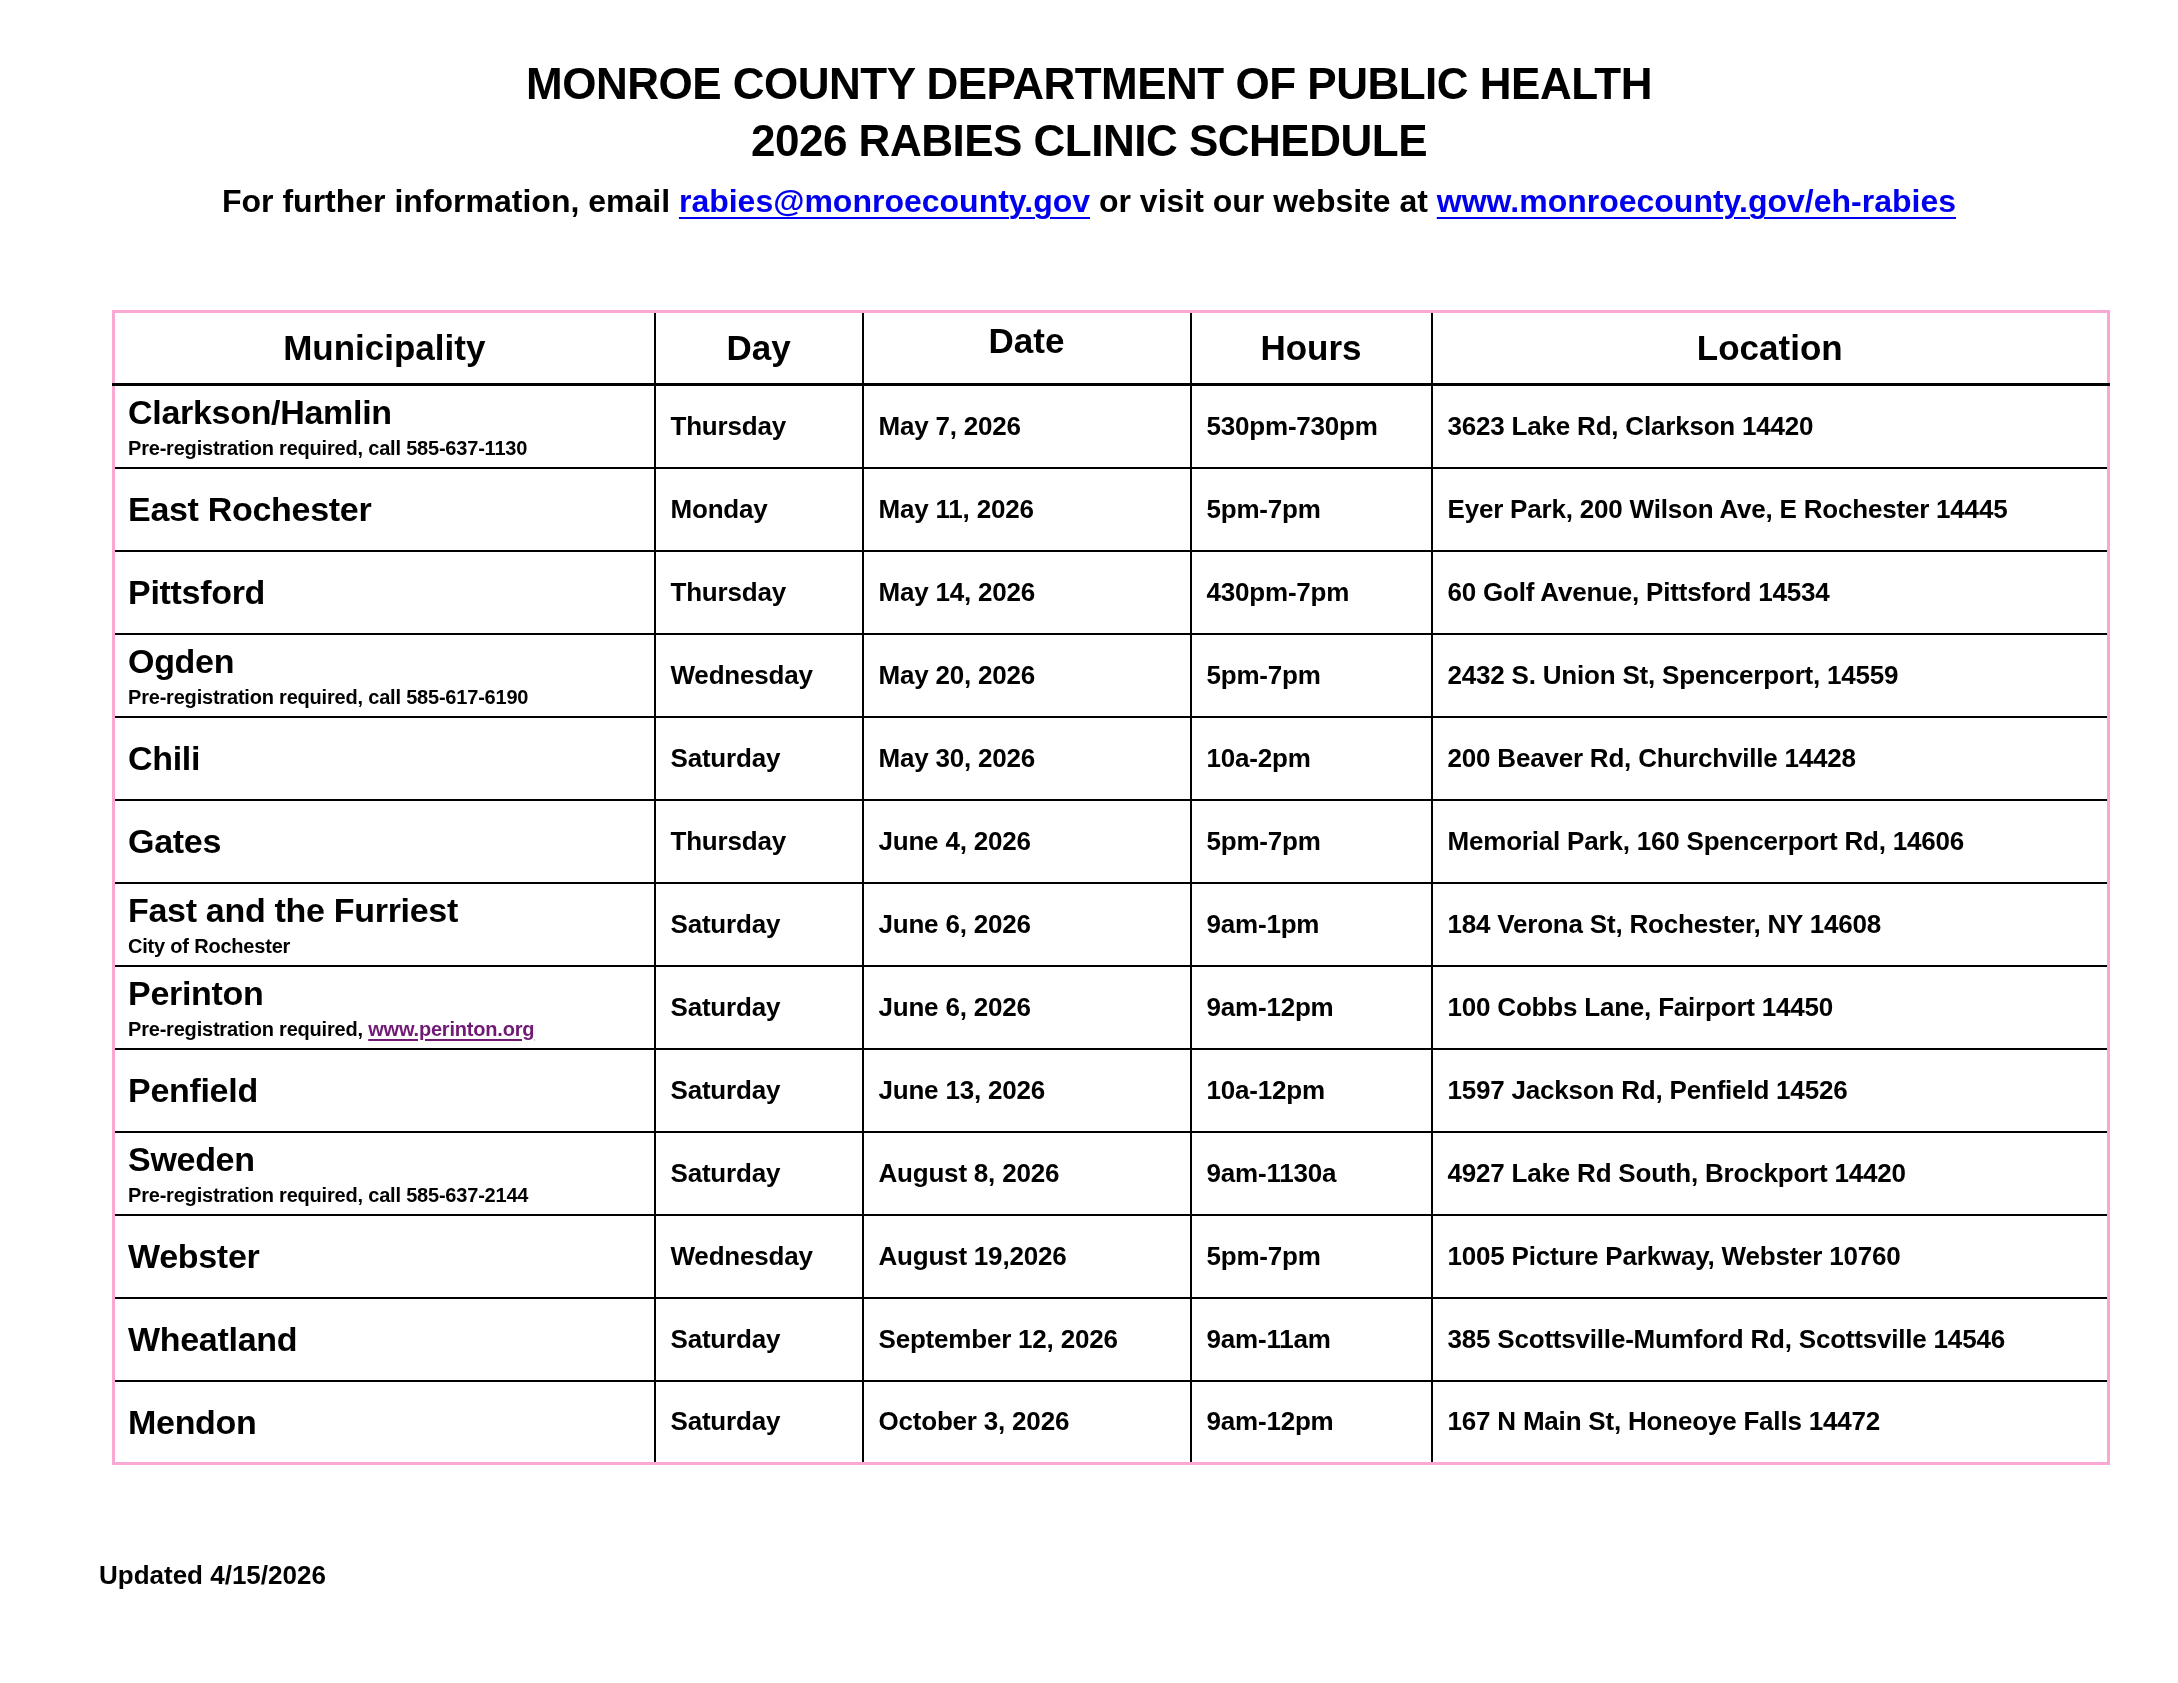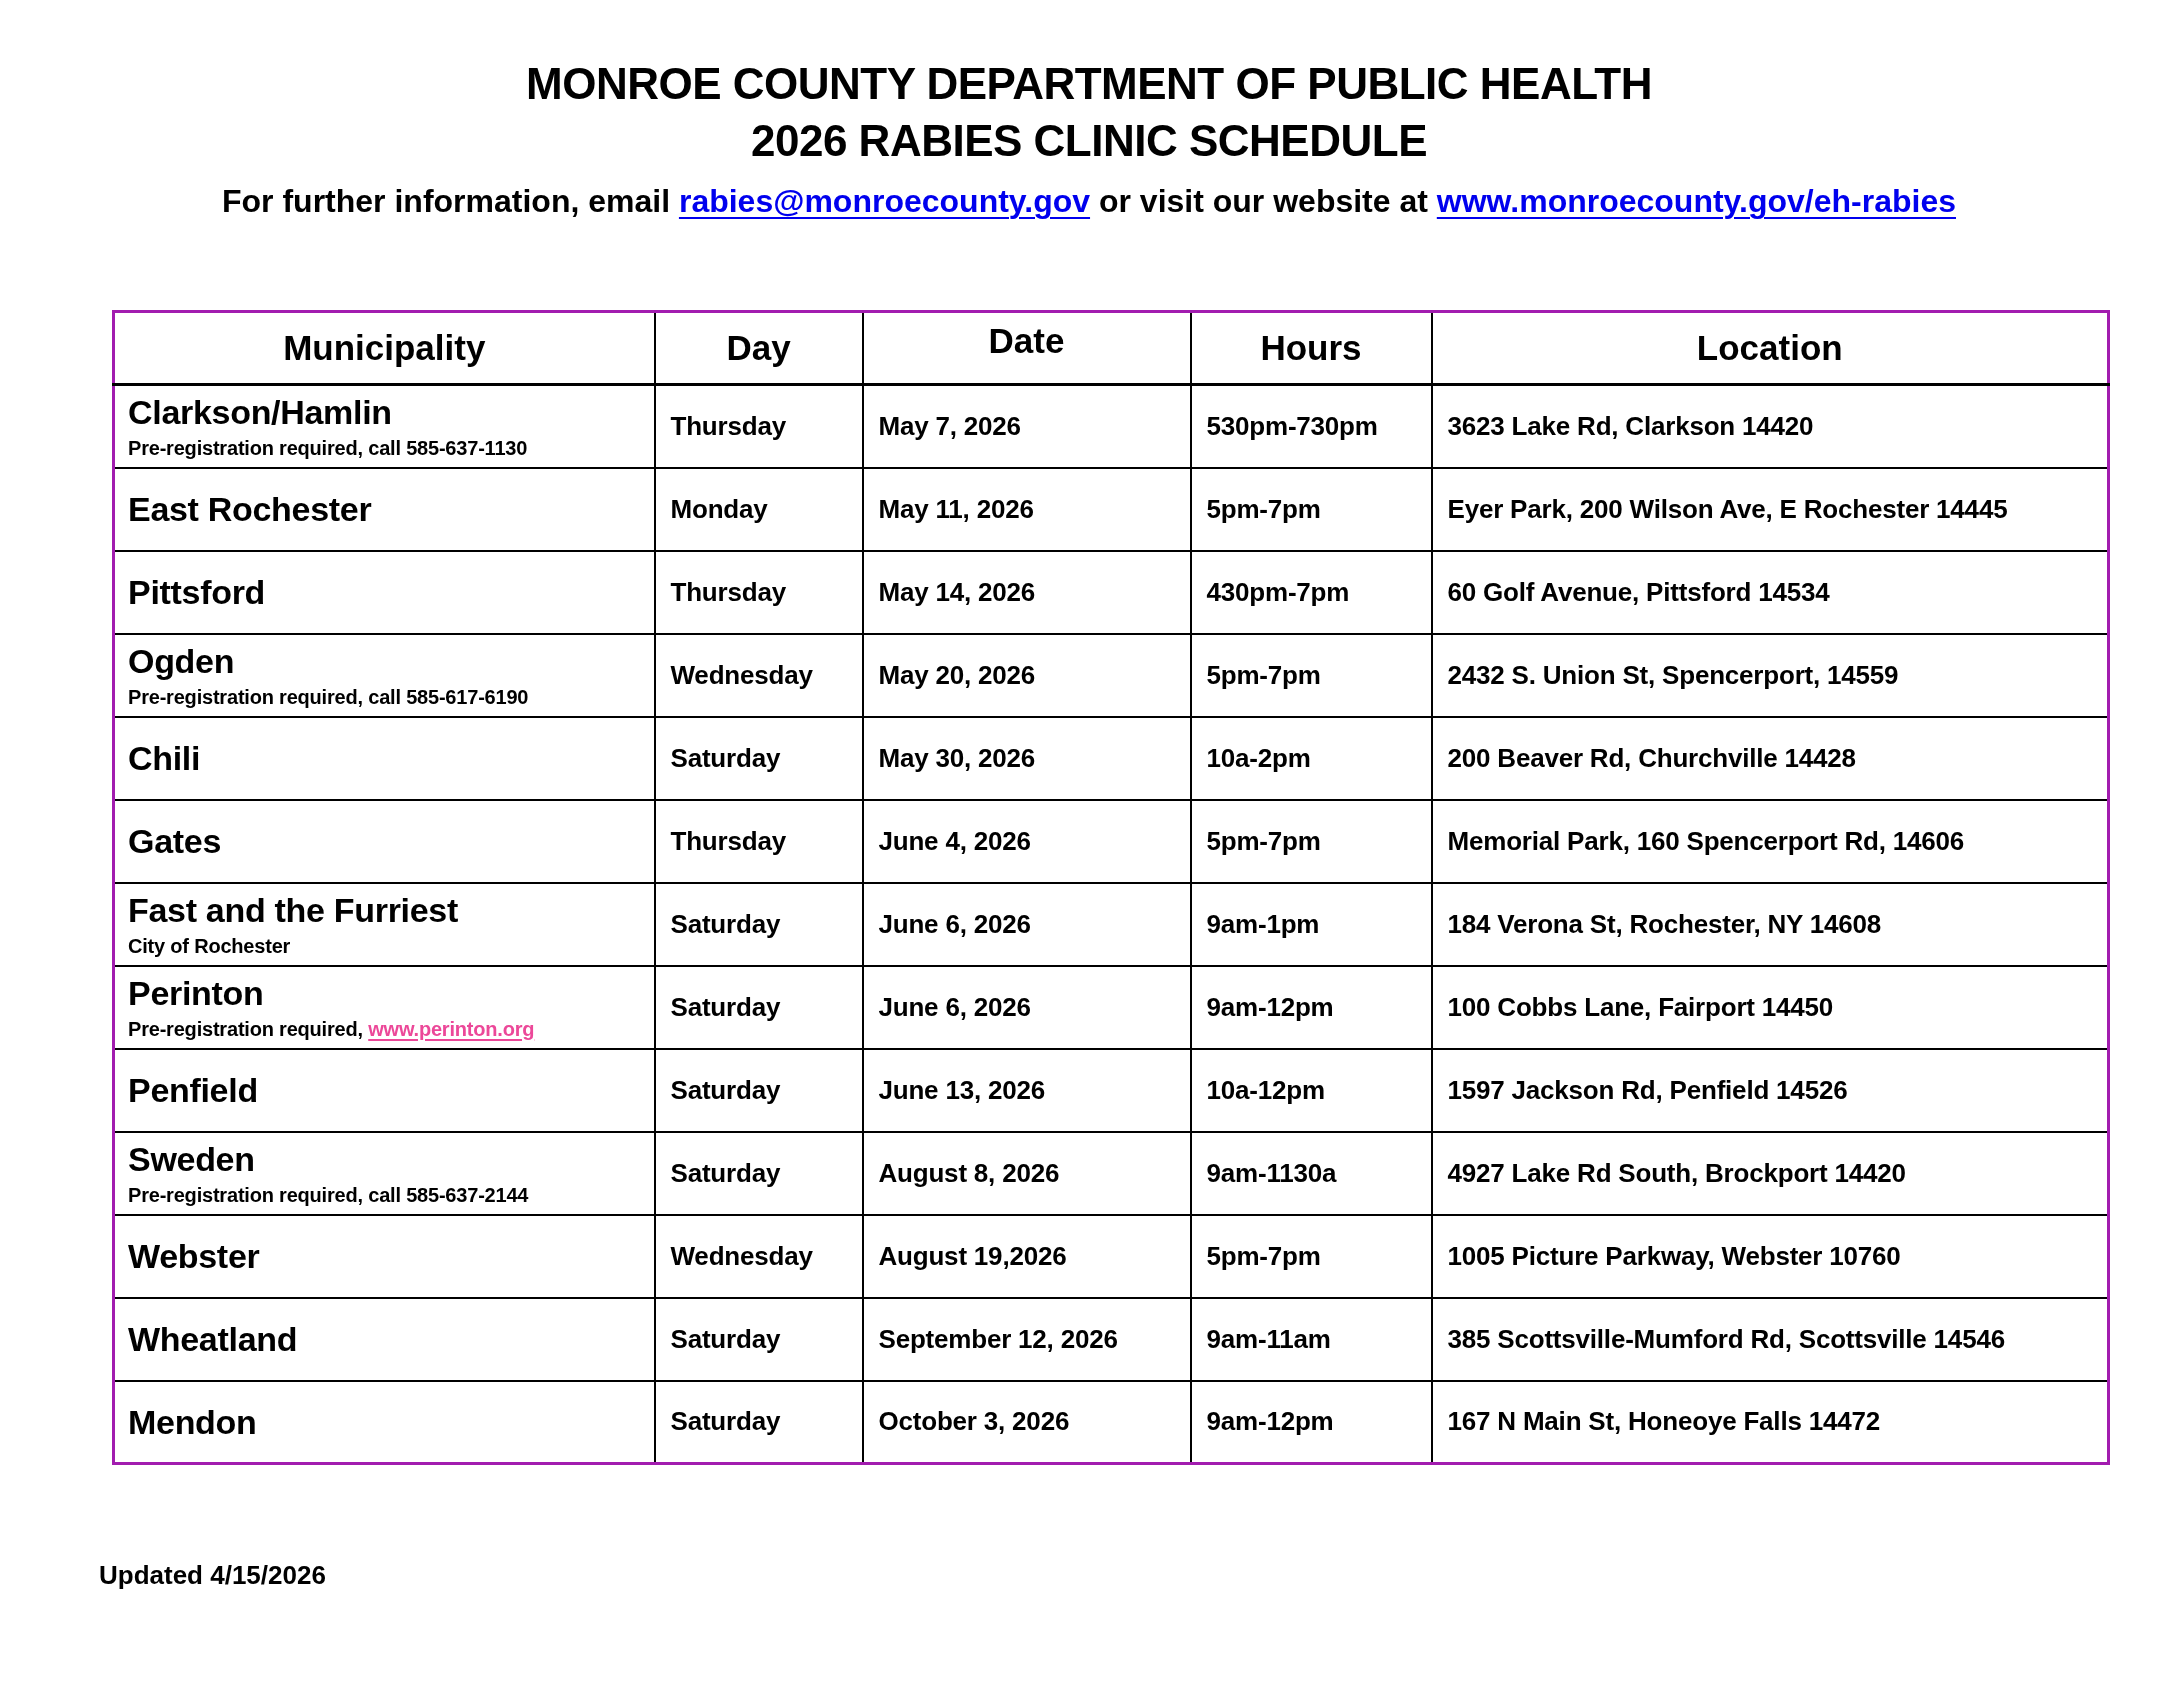--- a/index.html
+++ b/index.html
@@ -42,21 +42,21 @@
     text-decoration: underline;
     text-decoration-thickness: 2px;
     text-underline-offset: 5px;
     cursor: pointer;
   }
   table.schedule {
     border-collapse: collapse;
     table-layout: fixed;
     margin: 87px 0 0 112px;
     width: 1994px;
-    border: 3px solid #a21caf;
+    border: 3px solid #f9a8d4;
   }
   table.schedule th,
   table.schedule td {
     border: 2px solid #000000;
     overflow: hidden;
   }
   table.schedule thead th {
     border-bottom: 3px solid #000000;
   }
   thead tr { height: 73px; }
@@ -191,21 +191,21 @@
           <div class="muni-note">City of Rochester</div>
         </td>
         <td class="plain-cell">Saturday</td>
         <td class="plain-cell">June 6, 2026</td>
         <td class="plain-cell">9am-1pm</td>
         <td class="plain-cell">184 Verona St, Rochester, NY 14608</td>
       </tr>
       <tr>
         <td class="muni-cell">
           <div class="muni-name">Perinton</div>
-          <div class="muni-note"><span>Pre-registration required, </span><a class="doc-link" style="color: #ec4899;">www.perinton.org</a></div>
+          <div class="muni-note"><span>Pre-registration required, </span><a class="doc-link" style="color: #701a75;">www.perinton.org</a></div>
         </td>
         <td class="plain-cell">Saturday</td>
         <td class="plain-cell">June 6, 2026</td>
         <td class="plain-cell">9am-12pm</td>
         <td class="plain-cell">100 Cobbs Lane, Fairport 14450</td>
       </tr>
       <tr>
         <td class="muni-cell">
           <div class="muni-name">Penfield</div>
         </td>

